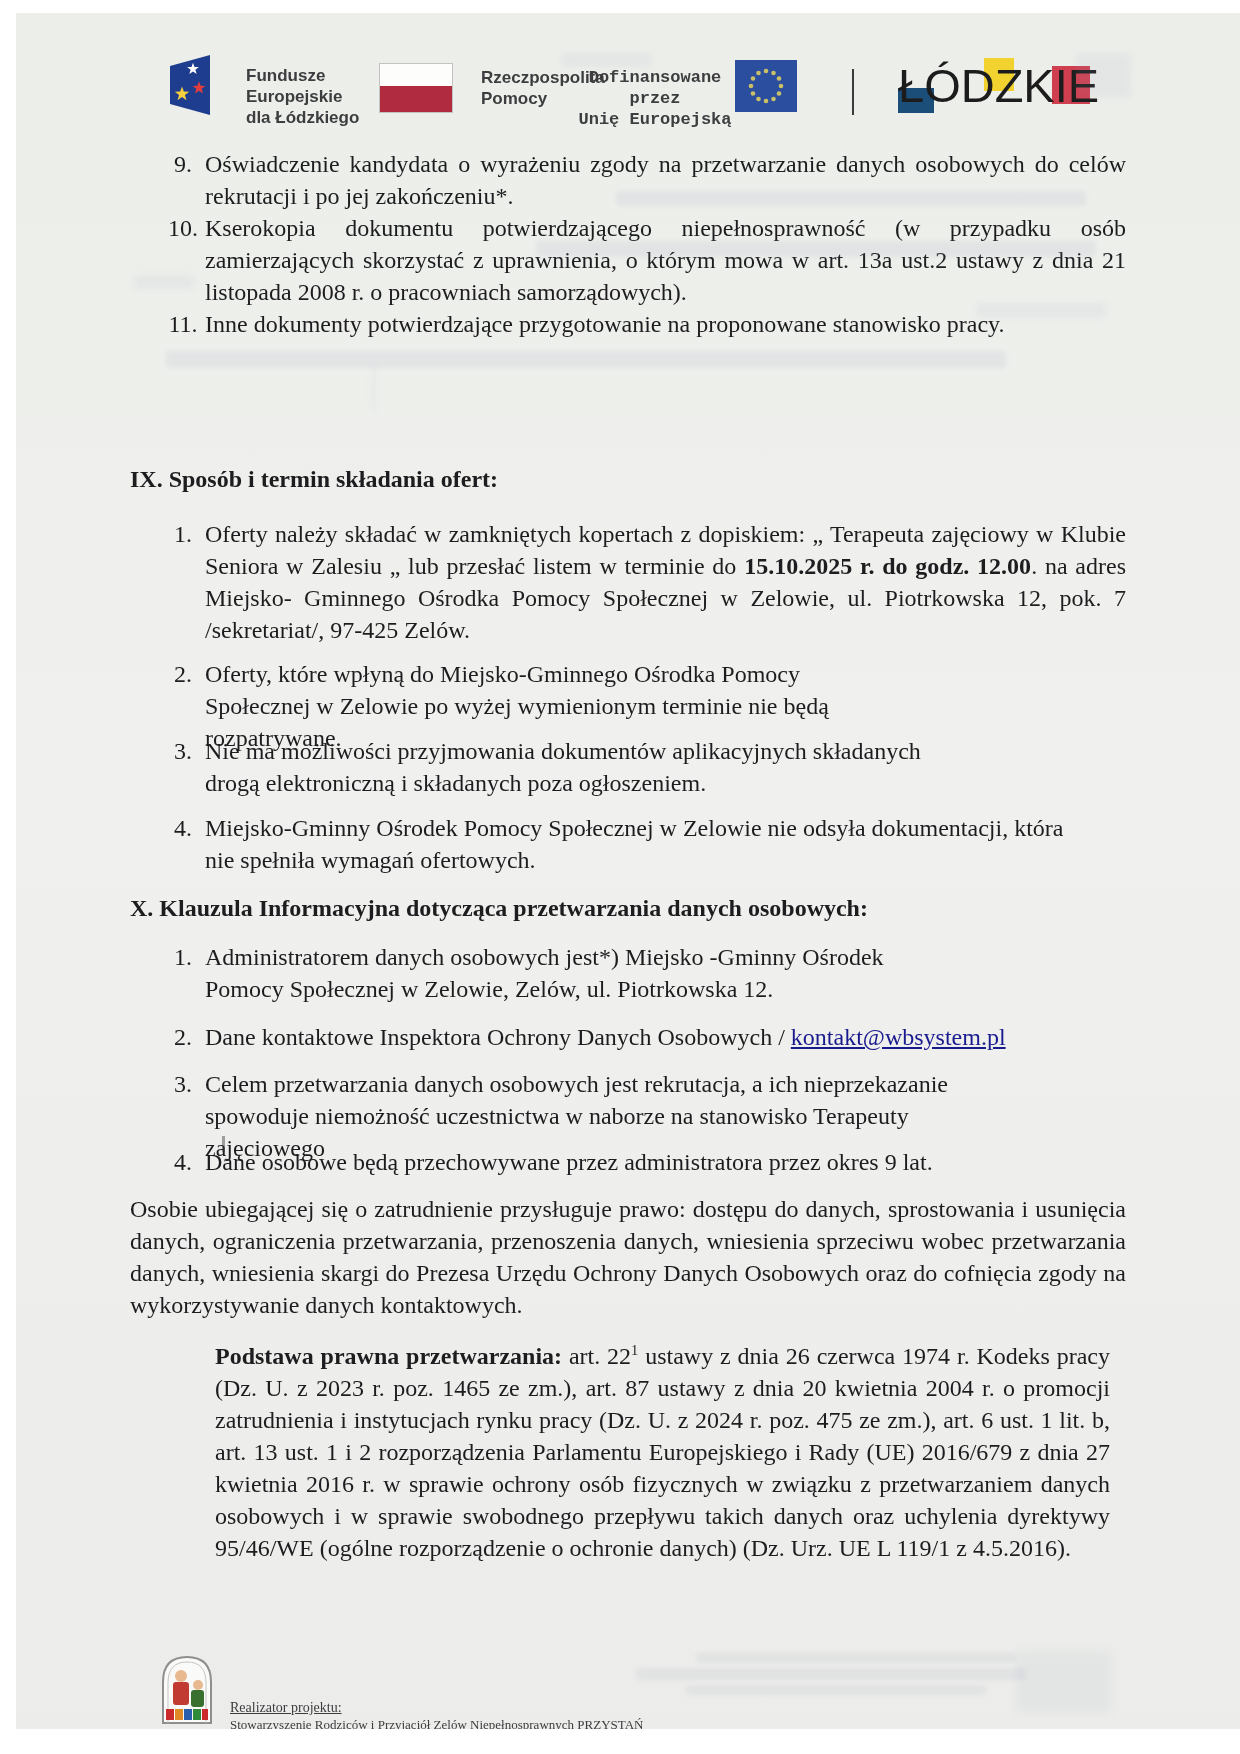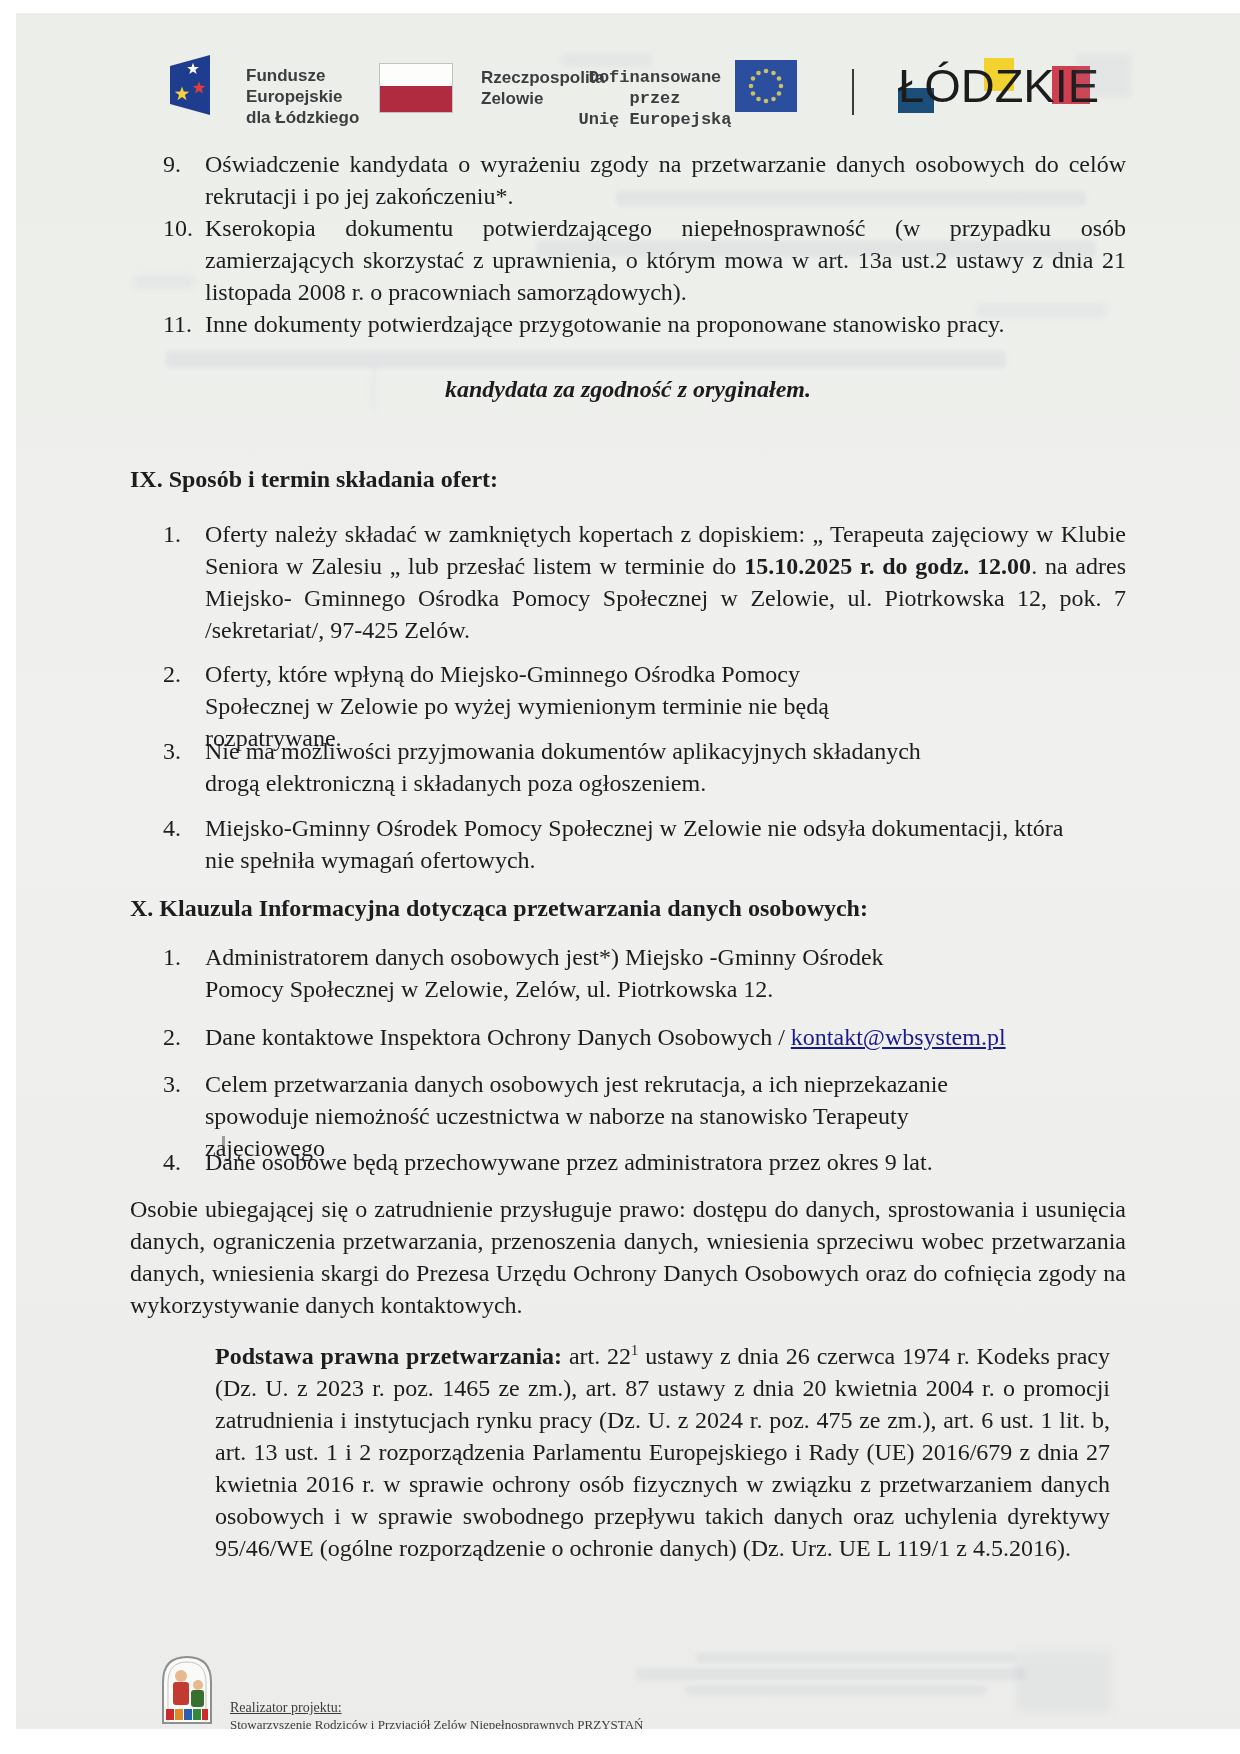--- a/index.html
+++ b/index.html
@@ -10,21 +10,21 @@
   .scan{
     position:absolute;left:16px;top:13px;width:1224px;height:1716px;
     background:linear-gradient(180deg,#eceeea 0%,#f0f1ee 45%,#ecedea 100%);
     overflow:hidden;
   }
   .abs{position:absolute;}
   .txt{font-size:24px;line-height:32px;color:#1d1d20;}
   .justify{text-align:justify;}
   .b{font-weight:bold;}
   .item{left:114px;width:996px;box-sizing:border-box;padding-left:75px;}
-  .item .num{position:absolute;left:33px;top:0;width:40px;}
+  .item .num{position:absolute;left:33px;top:0;width:40px;text-align:center;}
   .heading{left:114px;width:996px;font-weight:bold;}
   .notice{
     left:114px;width:996px;text-align:center;font-weight:bold;font-style:italic;
     font-size:24px;line-height:33px;color:#1c1c1f;
   }
   .link{color:#1a1a8f;text-decoration:underline;cursor:pointer;}
   sup{font-size:0.6em;line-height:0;}
   
   .hdr-label{font-family:"Liberation Sans",sans-serif;font-weight:bold;
     font-size:17px;line-height:21px;color:#3d3d40;margin-left:18px;}
@@ -69,21 +69,21 @@
         <div>dla Łódzkiego</div>
       </div>
     </div>
 
     <div class="abs" style="left:363px;top:40px;width:220px;height:64px;">
       <div class="pl-flag abs" style="left:0;top:10px;">
         <div class="red" style="background:#b02a40;"></div>
       </div>
       <div class="abs hdr-label" style="left:84px;top:14px;">
         <div>Rzeczpospolita</div>
-        <div>Zelowie</div>
+        <div>Pomocy</div>
       </div>
     </div>
 
     <div class="abs" style="left:535px;top:40px;width:250px;height:64px;">
       <div class="abs hdr-label hdr-right" style="left:0;top:14px;width:172px;">
         <div>Dofinansowane przez</div>
         <div>Unię Europejską</div>
       </div>
       <svg width="62" height="52" viewBox="0 0 62 52" style="position:absolute;left:184px;top:7px;">
         <rect x="0" y="0" width="62" height="52" fill="#2c4e9e"></rect>
@@ -131,21 +131,20 @@
   </div>
 
   <div class="ghost" style="left:600px;top:178px;width:470px;height:15px;"></div>
   <div class="ghost" style="left:520px;top:228px;width:560px;height:16px;"></div>
   <div class="ghost soft" style="left:118px;top:262px;width:60px;height:14px;"></div>
   <div class="ghost soft" style="left:960px;top:290px;width:130px;height:15px;"></div>
   <div class="ghost" style="left:150px;top:338px;width:840px;height:17px;"></div>
   <div class="ghost soft" style="left:356px;top:352px;width:4px;height:46px;"></div>
 
   <div class="abs notice" style="top:360px;">
-    <div>kandydata za zgodność z oryginałem.</div>
   </div>
 
   <div class="abs txt heading" style="top:450px;">IX. Sposób i termin składania ofert:</div>
 
   <div class="abs txt item justify" style="top:505px;">
     <span class="num">1.</span>
     <span>Oferty należy składać w zamkniętych kopertach z dopiskiem:  „ Terapeuta zajęciowy w Klubie Seniora w Zalesiu „ lub przesłać listem w terminie do </span><span class="b">15.10.2025 r. do godz. 12.00</span><span>. na adres Miejsko- Gminnego Ośrodka Pomocy Społecznej w Zelowie, ul. Piotrkowska 12, pok. 7 /sekretariat/, 97-425 Zelów.</span>
   </div>
 
   <div class="abs txt item" style="top:645px;">

